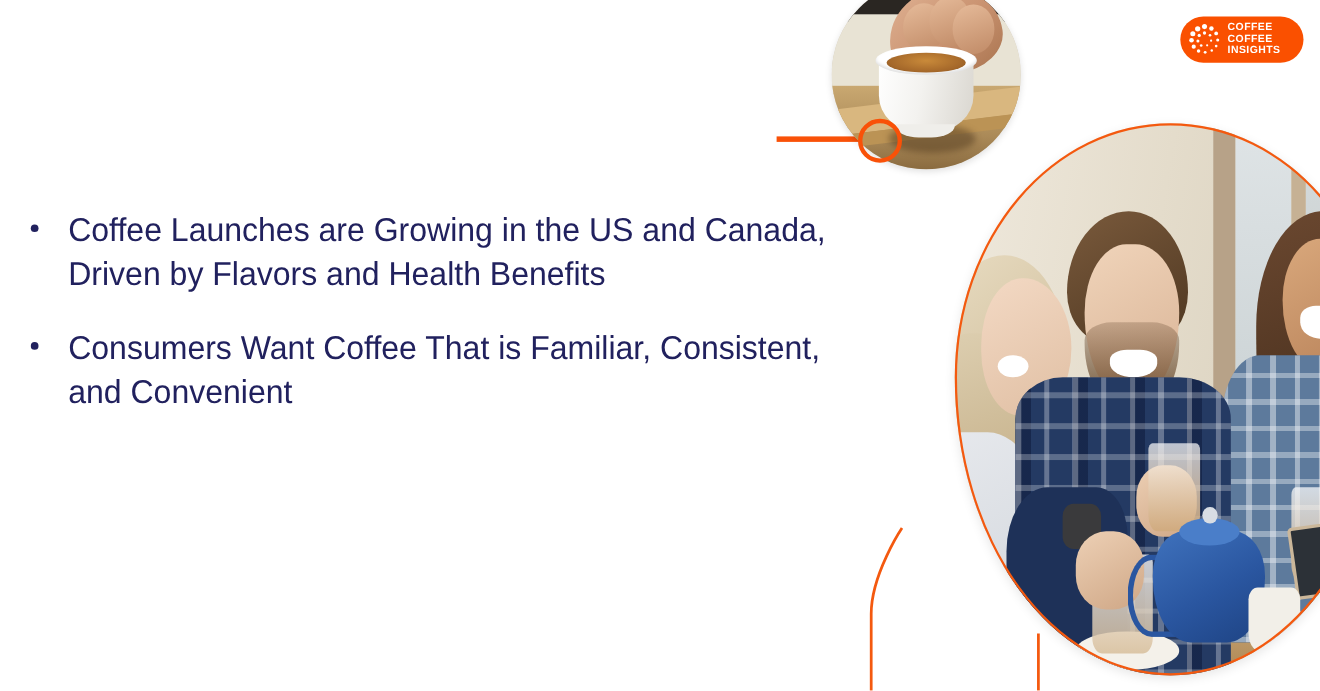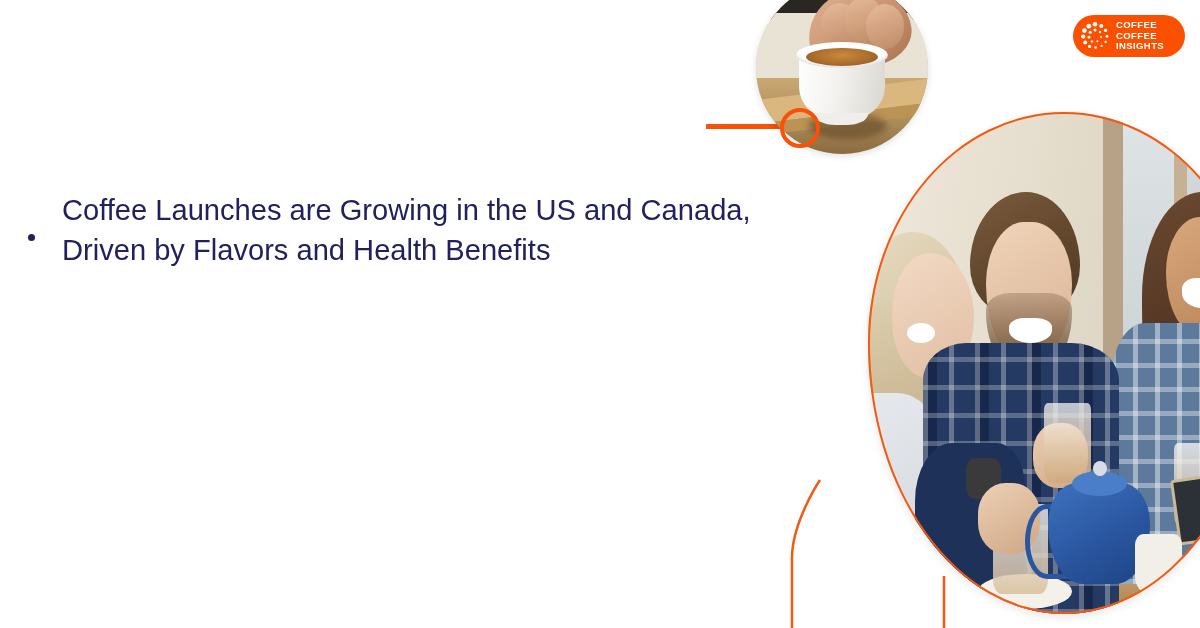--- a/index.html
+++ b/index.html
@@ -32,21 +32,21 @@
     background:#f95108;
   }
   .cup-ring{
     position:absolute;left:780px;top:108px;width:40px;height:40px;
     border:4px solid #f95108;border-radius:50%;
     box-sizing:border-box;
   }
 
   
   .bullets{position:absolute;left:28px;top:190px;width:800px;}
-  .bullet-row{position:relative;display:flex;align-items:center;margin-bottom:27px;}
+  .bullet-row{position:relative;display:flex;align-items:flex-start;margin-bottom:27px;}
   .bullet-dot{
     flex:0 0 auto;width:34px;padding-top:12px;color:#21215e;
     font-size:26px;line-height:0;text-align:left;
   }
   .bullet-dot span{display:inline-block;width:7px;height:7px;border-radius:50%;background:#21215e;}
   .bullet-text{
     color:#21215e;
     font-family:"Liberation Sans Narrow","Liberation Sans",sans-serif;
     font-size:30px;line-height:40px;font-weight:400;
     transform:scaleX(0.97);transform-origin:left top;
@@ -210,20 +210,24 @@
 <body>
 
 <div id="stage">
 
   <div class="title-connector"></div>
 
   <div class="bullets">
     <div class="bullet-row">
       <div class="bullet-dot"><span></span></div>
       <div class="bullet-text">Coffee Launches are Growing in the US and Canada, Driven by Flavors and Health Benefits</div>
+    </div>
+    <div class="bullet-row">
+      <div class="bullet-dot"><span></span></div>
+      <div class="bullet-text">Consumers Want Coffee That is Familiar, Consistent, and Convenient</div>
     </div>
   </div>
 
   <div class="cup-photo">
     <div class="scene">
       <div class="cup-bg-top"></div>
       <div class="cup-bg-wall"></div>
       <div class="cup-bg-table"></div>
       <div class="cup-board"></div>
       <div class="cup-board2"></div>

